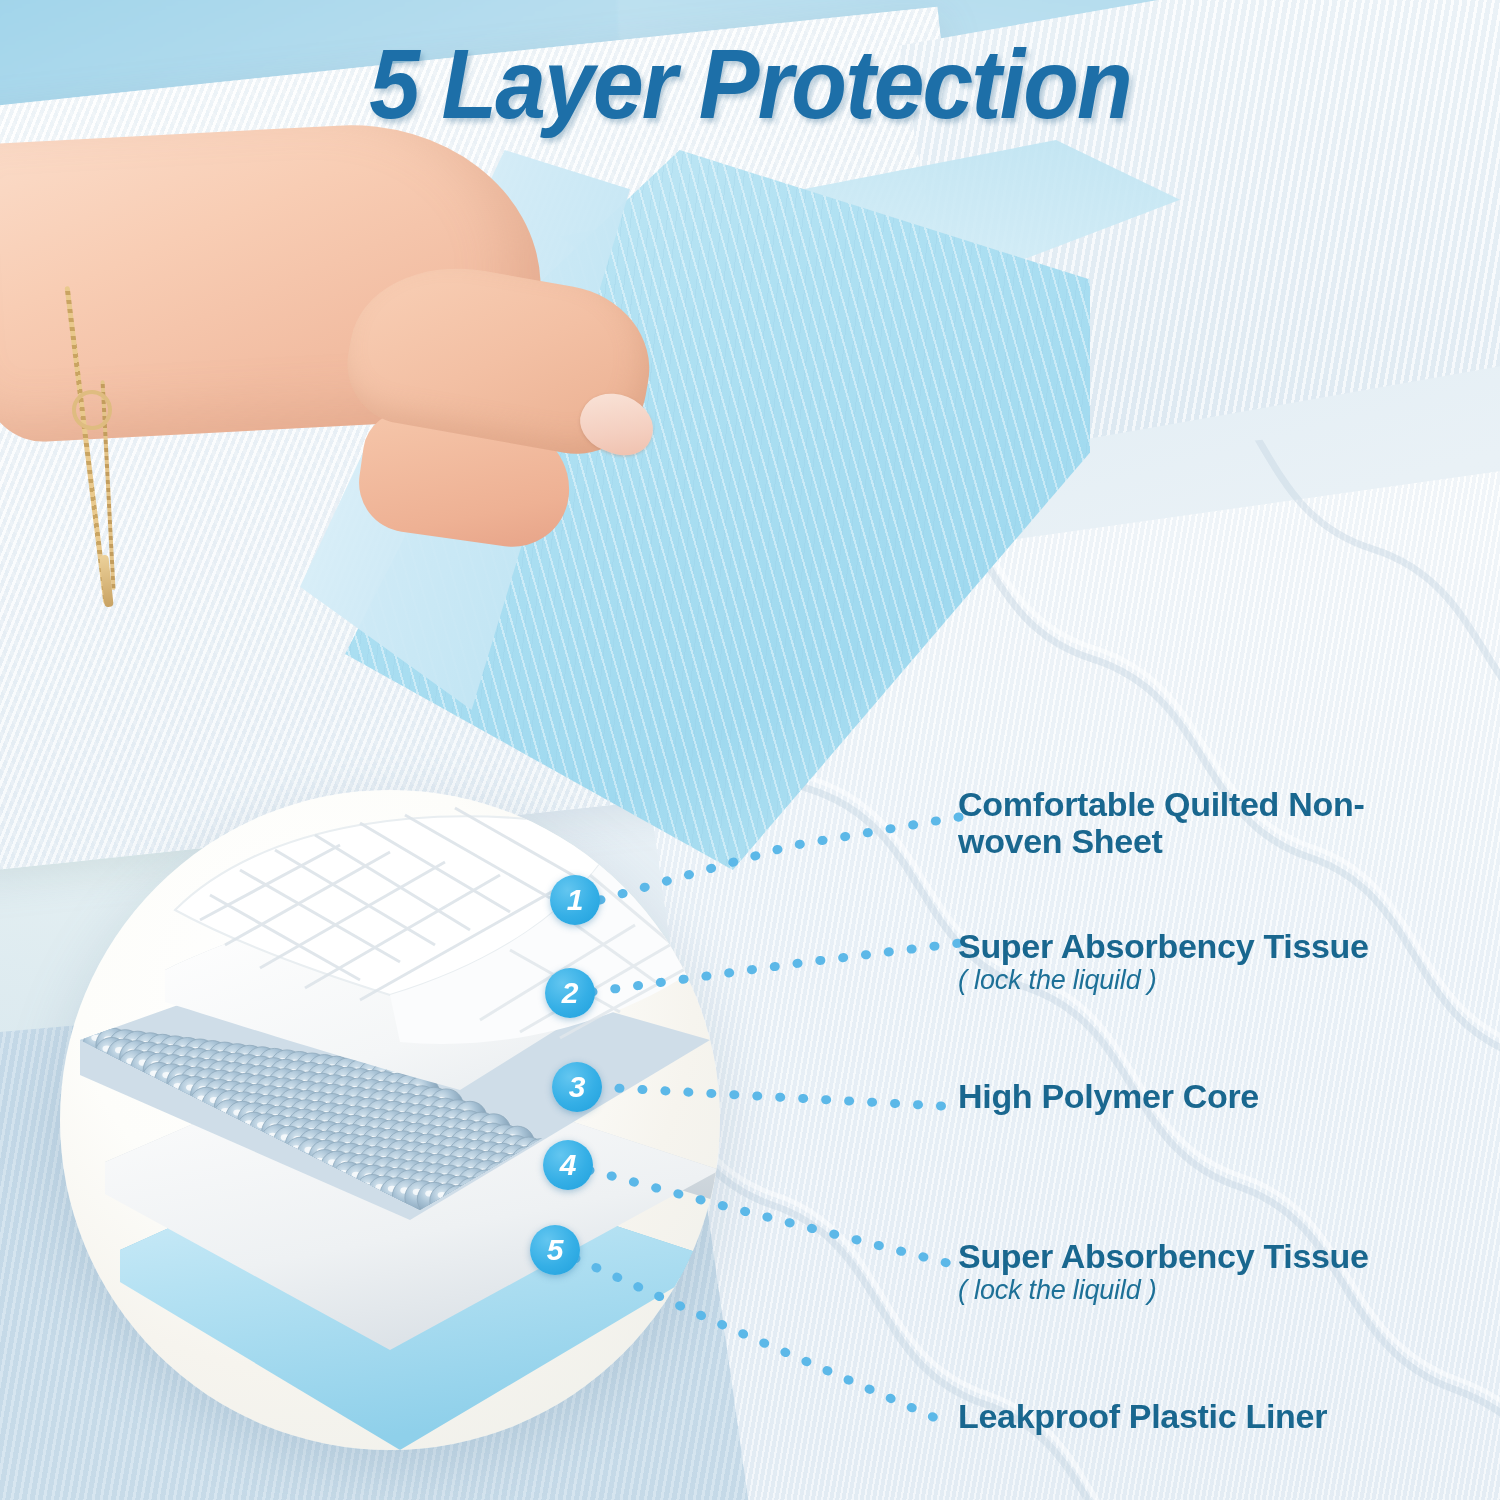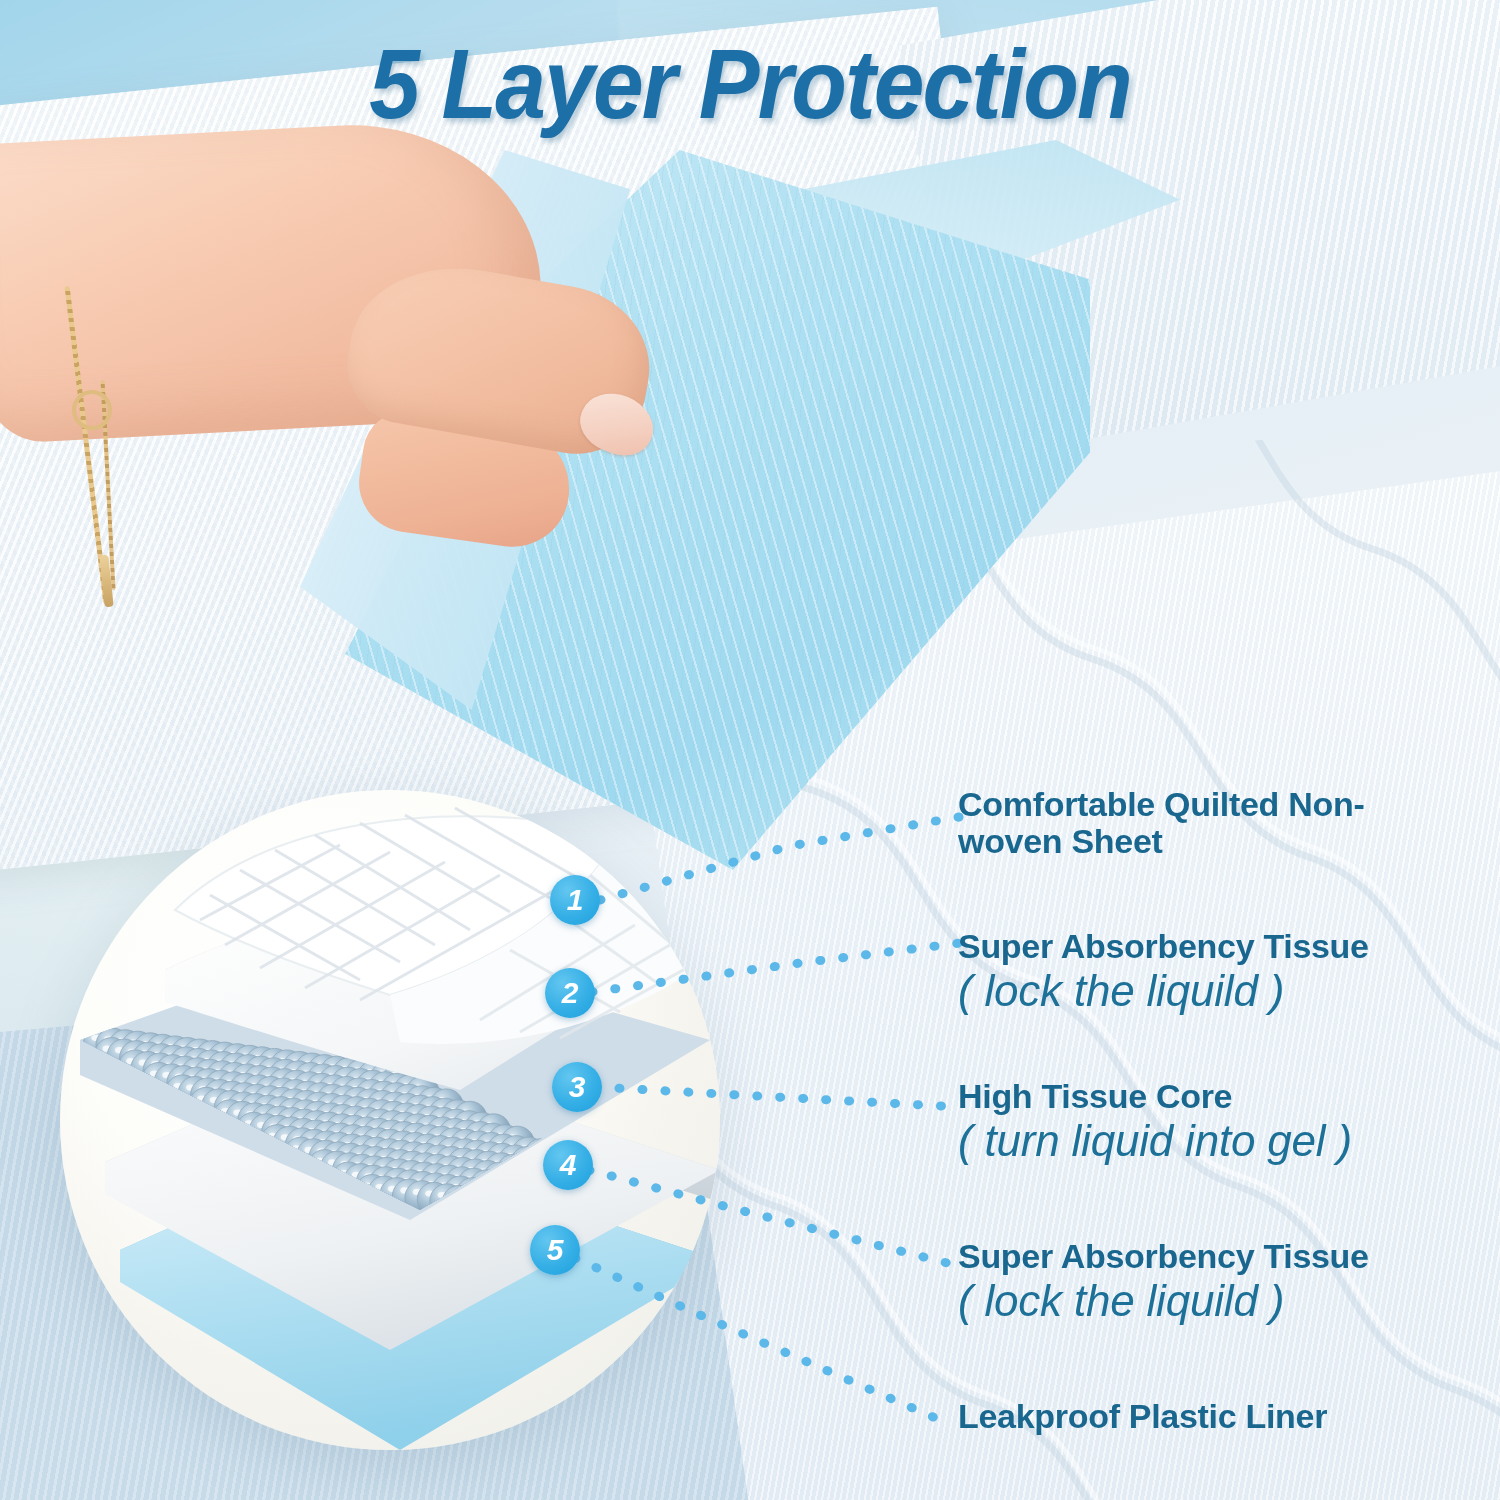--- a/index.html
+++ b/index.html
@@ -221,21 +221,21 @@
   .labels{position:absolute;left:958px;top:0;width:542px;height:1500px;z-index:55;}
   .lbl{position:absolute;left:0;}
   .lbl .main{
     font-size:34px;font-weight:bold;color:#19678f;
     line-height:1.10;letter-spacing:-.3px;
     font-family:"Liberation Sans","DejaVu Sans",sans-serif;
     white-space:nowrap;
   }
   .lbl .main.wrap{white-space:normal;}
   .lbl .sub{
-    font-size:44px;font-style:italic;color:#1d7097;
+    font-size:27px;font-style:italic;color:#1d7097;
     line-height:1.18;letter-spacing:-.2px;
     font-family:"Liberation Sans","DejaVu Sans",sans-serif;
     white-space:nowrap;
   }
 
   
   .leaders{position:absolute;inset:0;z-index:35;}
 </style>
 </head>
 <body>
@@ -1075,22 +1075,21 @@
     <div class="lbl" style="top:786px;width:420px;">
       <div class="main wrap">Comfortable Quilted Non-woven Sheet</div>
     </div>
 
     <div class="lbl" style="top:928px;">
       <div class="main">Super Absorbency Tissue</div>
       <div class="sub">( lock the liquild )</div>
     </div>
 
     <div class="lbl" style="top:1078px;">
-      <div class="main">High Tissue Core</div>
-      <div class="sub">( turn liquid into gel )</div>
+      <div class="main">High Polymer Core</div>
     </div>
 
     <div class="lbl" style="top:1238px;">
       <div class="main">Super Absorbency Tissue</div>
       <div class="sub">( lock the liquild )</div>
     </div>
 
     <div class="lbl" style="top:1398px;">
       <div class="main">Leakproof Plastic Liner</div>
     </div>

